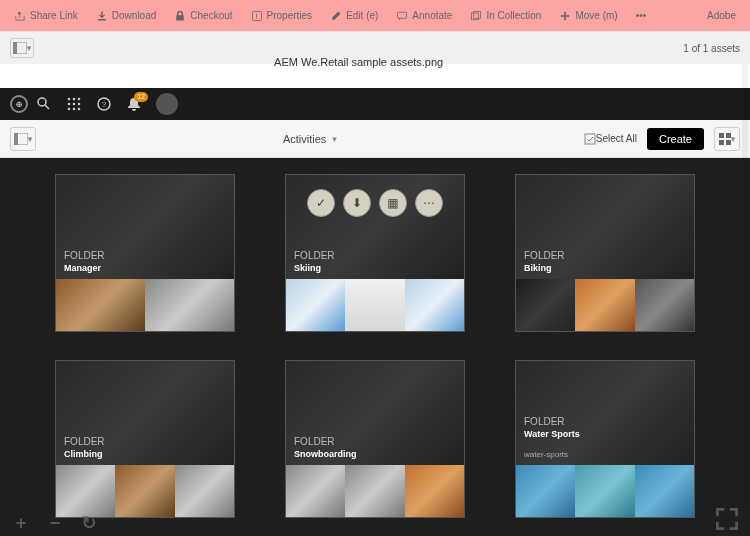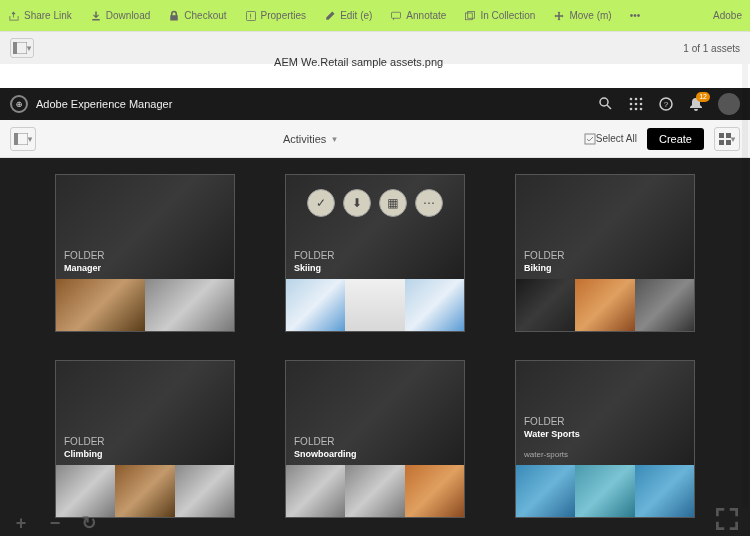--- a/index.html
+++ b/index.html
@@ -1,19 +1,19 @@
 <!DOCTYPE html>
 <html><head>
 <meta charset="utf-8">
 <style>
 * { box-sizing: border-box; margin: 0; padding: 0; font-family: -apple-system, BlinkMacSystemFont, "Segoe UI", sans-serif; }
 body { width: 750px; height: 536px; background: #fff; overflow: hidden; position: relative; }
 
 
-.outer-toolbar { height: 32px; background: #bef264; display: flex; align-items: center; padding: 0 8px; border-bottom: 1px solid #e0e0e0; font-size: 10px; color: #666; }
+.outer-toolbar { height: 32px; background: #fca5a5; display: flex; align-items: center; padding: 0 14px; border-bottom: 1px solid #e0e0e0; font-size: 10px; color: #666; }
 .outer-toolbar .tb-item { display: flex; align-items: center; gap: 4px; margin-right: 18px; cursor: pointer; }
 .outer-toolbar .tb-item svg, .outer-toolbar .tb-item .ico { width: 12px; height: 12px; fill: #666; display: inline-flex; align-items: center; justify-content: center; }
 .outer-toolbar .close { margin-left: auto; cursor: pointer; }
 
 
 .title-bar { height: 32px; background: #f0f0f0; display: flex; align-items: center; padding: 0 10px; font-size: 11px; color: #333; }
 .title-bar .view-toggle { width: 24px; height: 20px; border: 1px solid #ccc; border-radius: 3px; display: flex; align-items: center; justify-content: center; cursor: pointer; }
 .title-bar .title-text { flex: 1; text-align: center; font-weight: 400; margin-top: 28px; }
 .title-bar .count { font-size: 10px; color: #555; }
 
@@ -140,21 +140,20 @@
     <span class="chev">▾</span>
   </div>
   <div class="title-text">AEM We.Retail sample assets.png</div>
   <div class="count">1 of 1 assets</div>
 </div>
 
 <div class="spacer-white"></div>
 
 <div class="aem-bar">
   <div class="aem-logo">⊕</div>
-  <div class="aem-title">Adobe Experience Manager</div>
   <div class="aem-icons">
     <svg class="aem-icon" viewBox="0 0 16 16">
         <circle cx="6" cy="6" r="4" fill="none" stroke="#ccc" stroke-width="1.5"></circle>
         <path d="M9 9l4 4" stroke="#ccc" stroke-width="1.5"></path>
       </svg>
     <svg class="aem-icon" viewBox="0 0 16 16">
         <circle cx="3" cy="3" r="1.3"></circle>
         <circle cx="8" cy="3" r="1.3"></circle>
         <circle cx="13" cy="3" r="1.3"></circle>
         <circle cx="3" cy="8" r="1.3"></circle>

